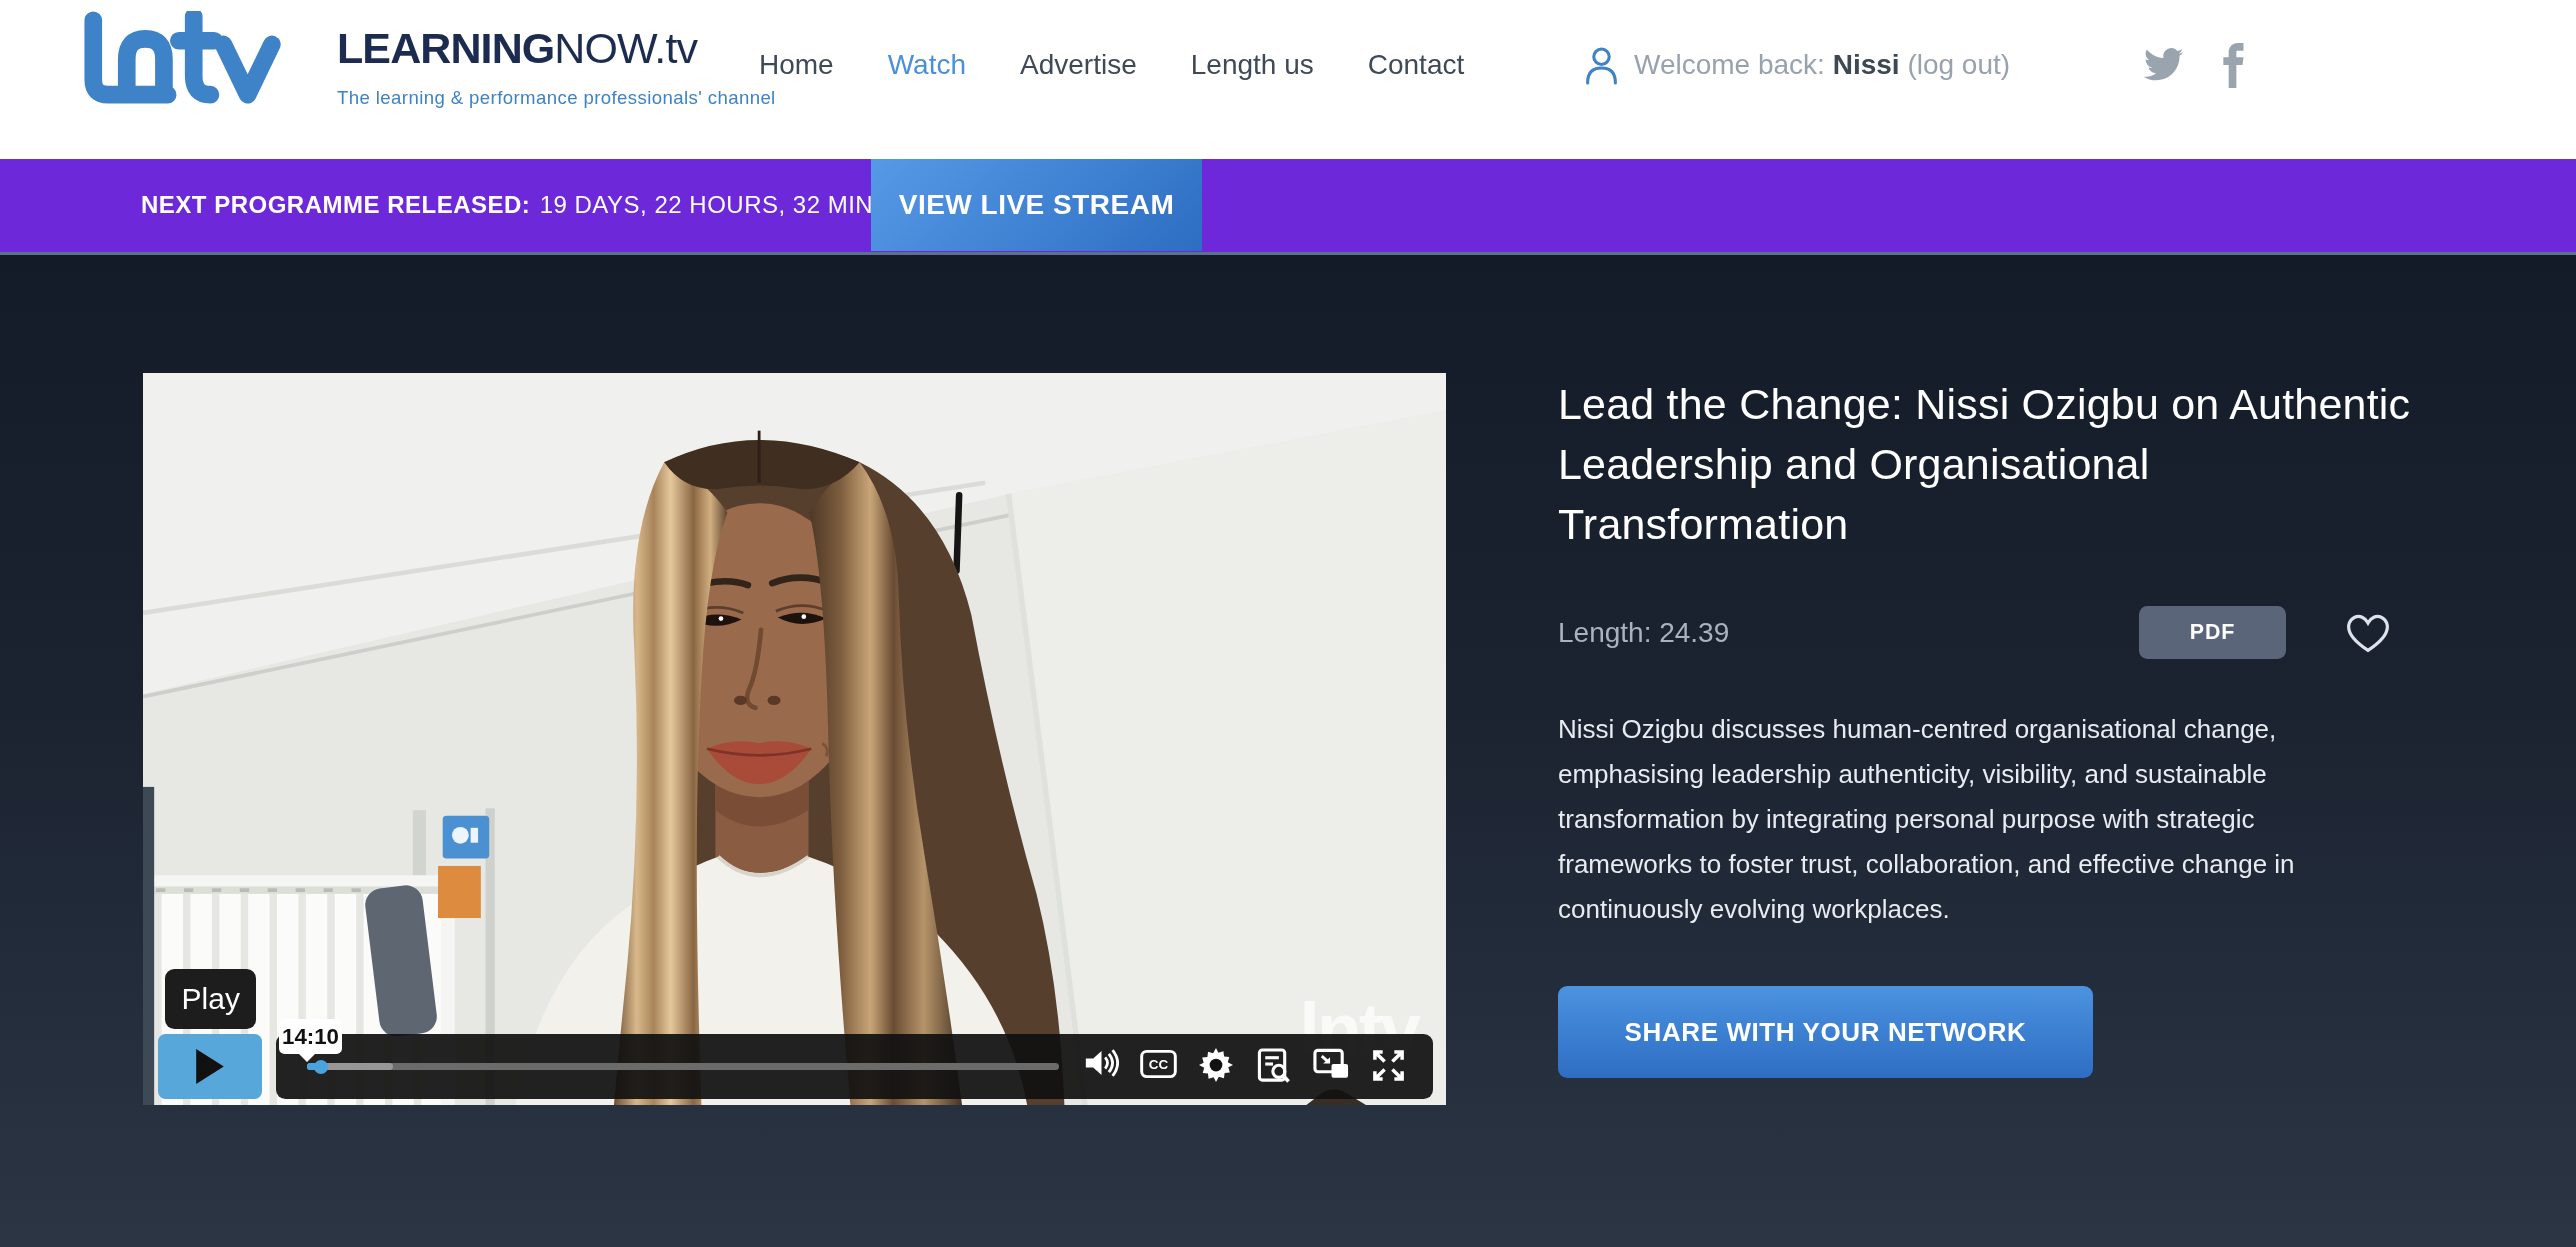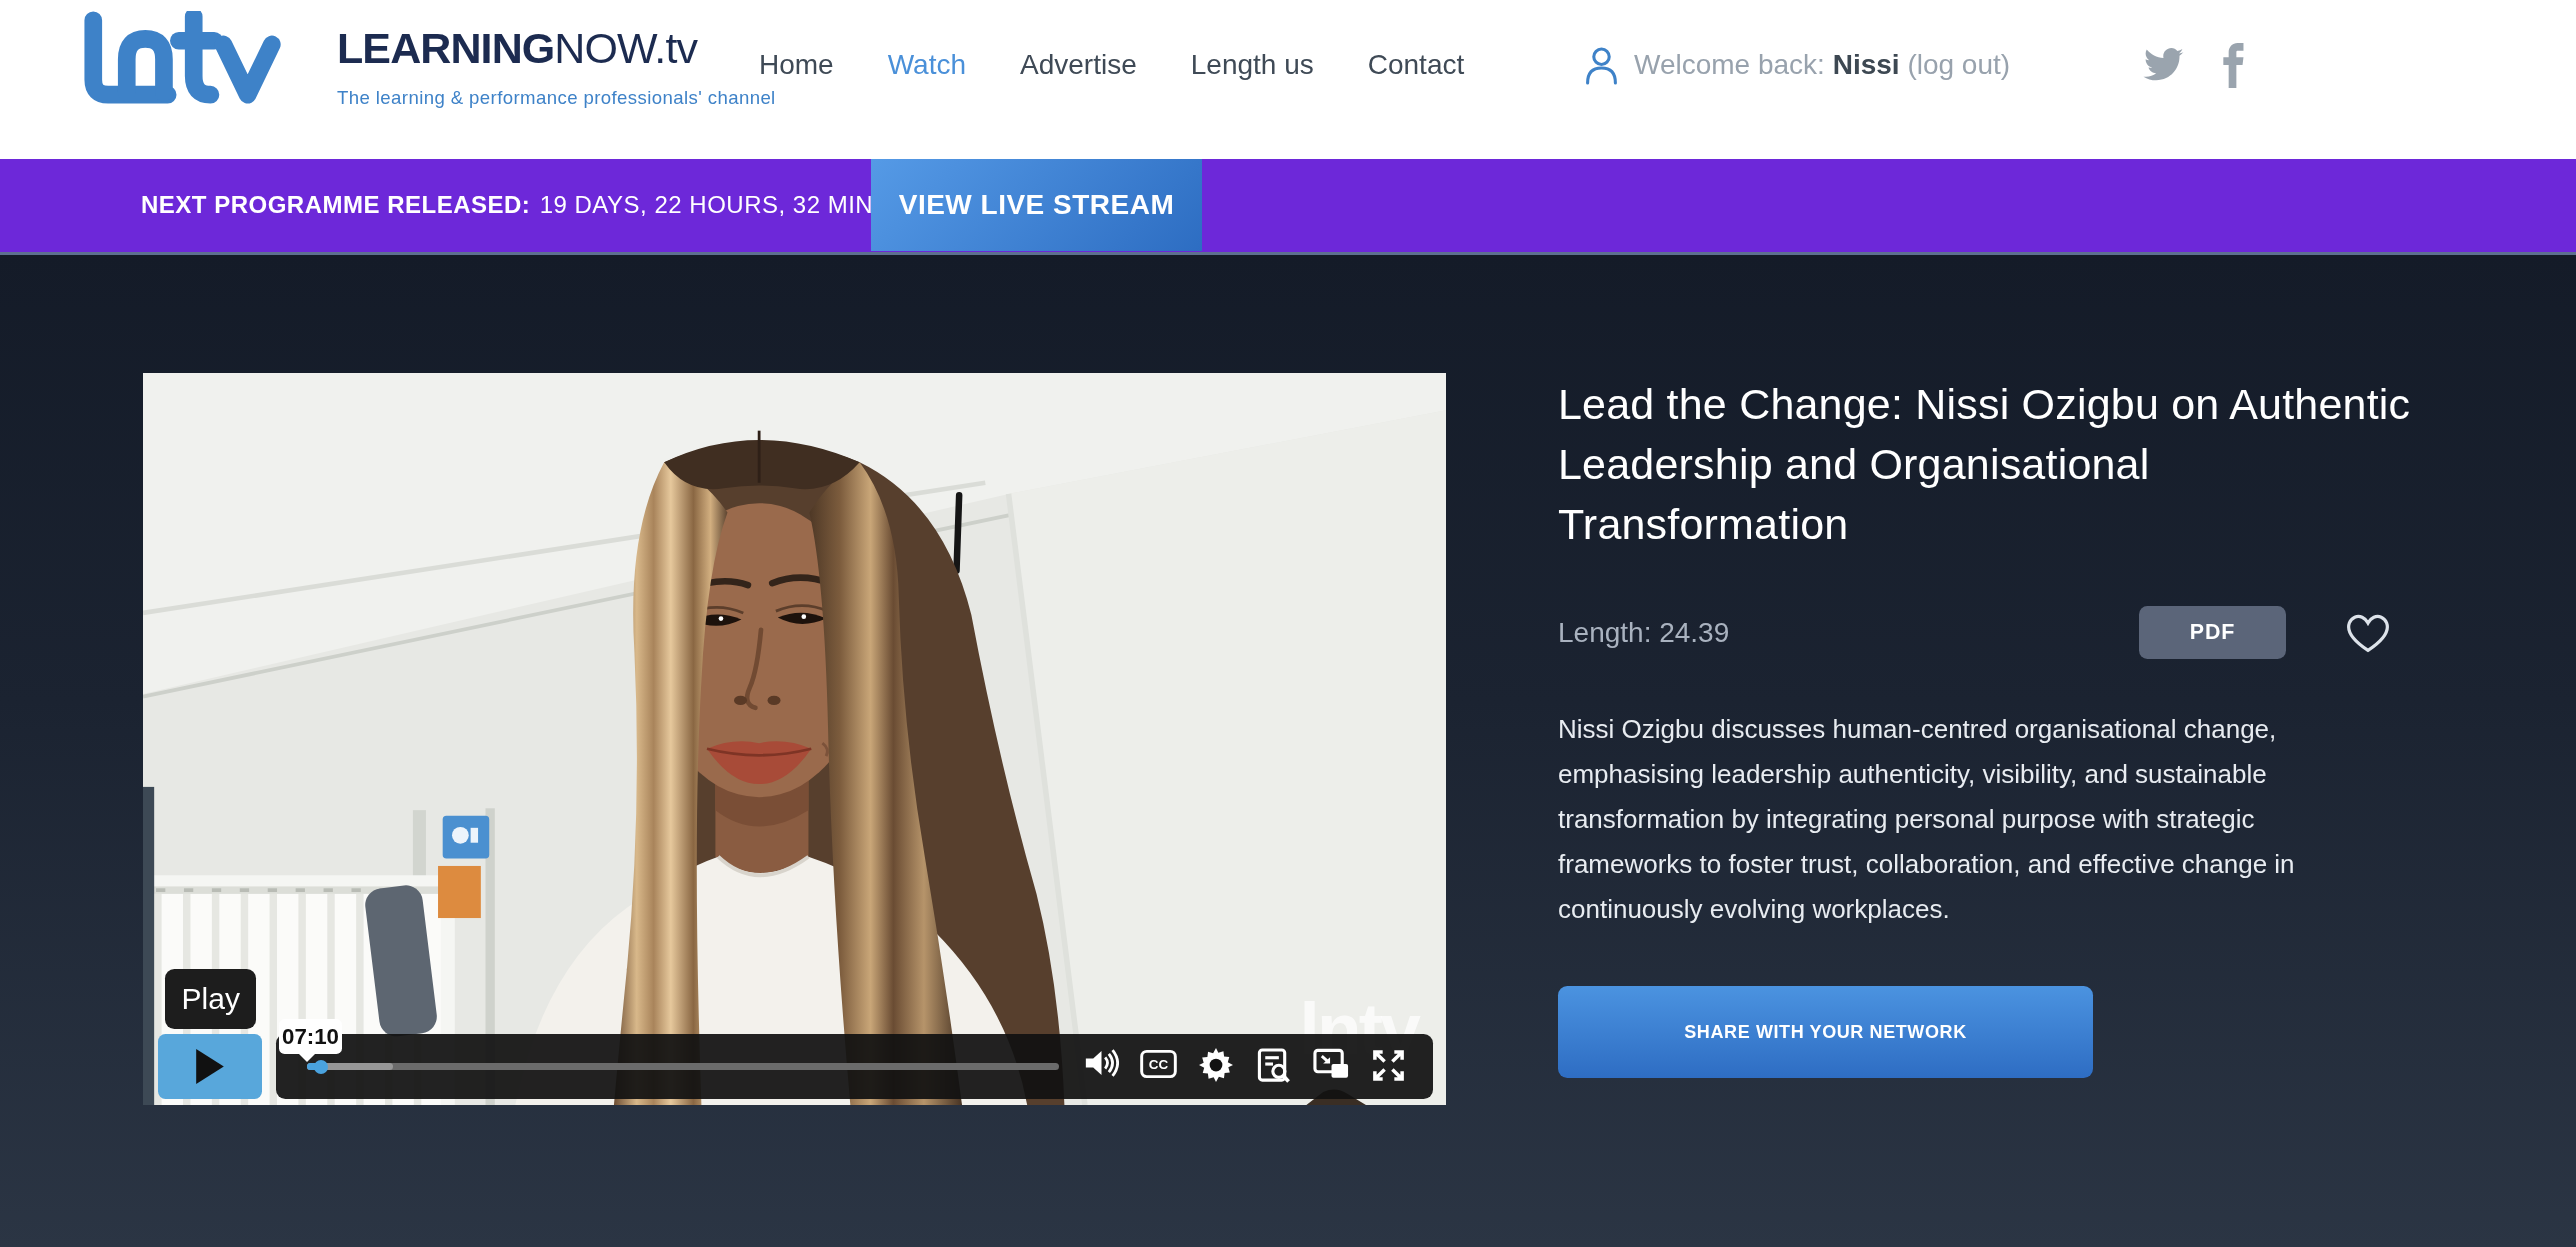--- a/index.html
+++ b/index.html
@@ -60,21 +60,21 @@
   
   .details { position:absolute; left:1558px; top:374px; width:838px; }
   .video-title { font-size:43px; line-height:60px; font-weight:normal; color:#ffffff; letter-spacing:0.2px; width:856px; }
   .meta-row { margin-top:52px; width:834px; display:flex; align-items:center; }
   .length-text { font-size:28px; color:#a9b2bf; }
   .spacer { flex:1; }
   .pdf-btn { width:147px; height:53px; background:#5b6579; border:none; border-radius:8.4px; color:#fff; font-weight:bold; font-size:21.4px; letter-spacing:0.9px; cursor:pointer; font-family:inherit; }
   .heart-btn { margin-left:58px; background:none; border:none; cursor:pointer; padding:0; display:flex; }
   .description { margin-top:48px; width:786px; font-size:26px; line-height:45px; color:#e8ecf1; }
   .share-btn { margin-top:54px; width:535px; height:92px; border:none; border-radius:9.3px; cursor:pointer;
-    background:linear-gradient(180deg,#4b93e0 0%, #2e6dc3 100%); color:#fff; font-weight:bold; font-size:18px; letter-spacing:0.6px; font-family:inherit; }
+    background:linear-gradient(180deg,#4b93e0 0%, #2e6dc3 100%); color:#fff; font-weight:bold; font-size:26px; letter-spacing:0.6px; font-family:inherit; }
 </style>
 </head>
 <body>
 
 <div id="page">
 
   <header class="site-header">
     <div class="logo-group">
       <svg class="logo-mark" viewBox="0 0 250 100">
         <g stroke="#3e82c8" stroke-width="19" fill="none" stroke-linecap="round" stroke-linejoin="round">
@@ -227,21 +227,21 @@
     </svg>
 
     <div class="watermark">lntv</div>
     <div class="play-tooltip">Play</div>
     <button class="big-play">
       <svg width="28" height="35" viewBox="0 0 30 38">
           <polygon points="0,0 30,19 0,38" fill="#111111"></polygon>
         </svg>
     </button>
 
-    <div class="time-tooltip">07:10</div>
+    <div class="time-tooltip">14:10</div>
 
     <div class="control-bar">
       <div class="progress">
         <div class="buffered"></div>
         <div class="played"></div>
         <div class="head"></div>
       </div>
       <div class="ctrl-icons">
         <span class="ci">
           <svg width="35" height="30" viewBox="0 0 38 32">

